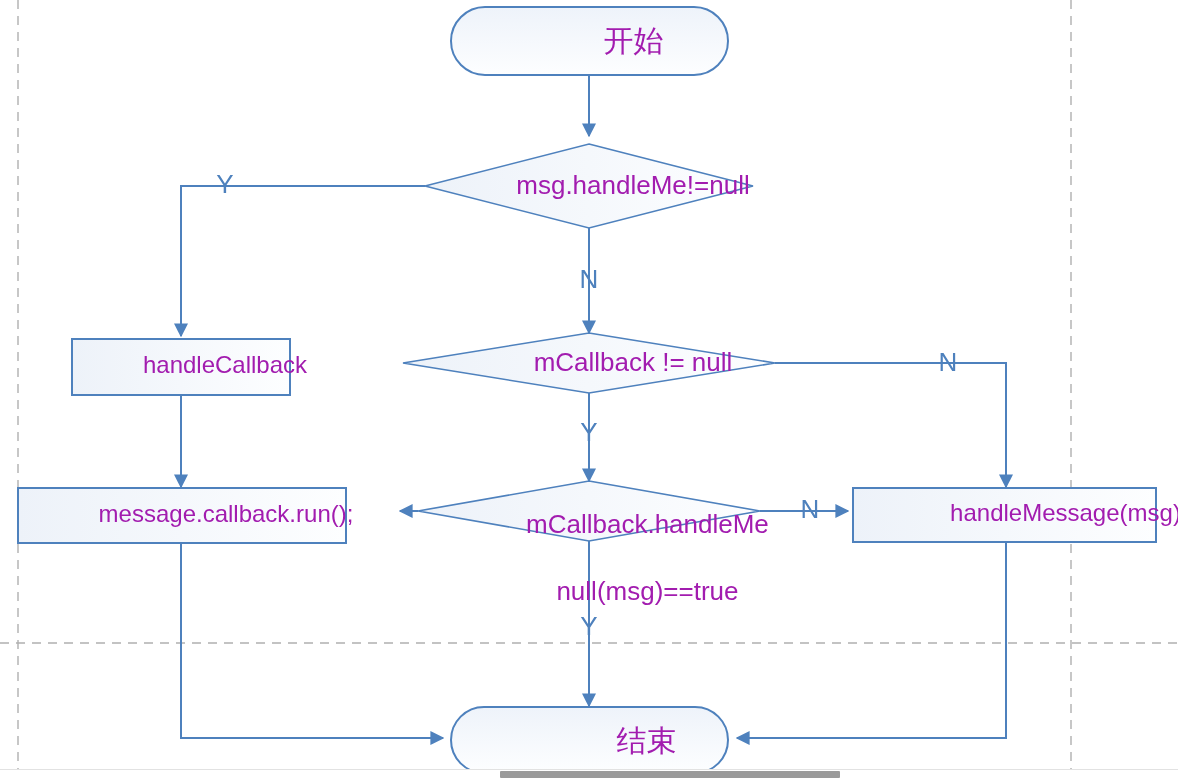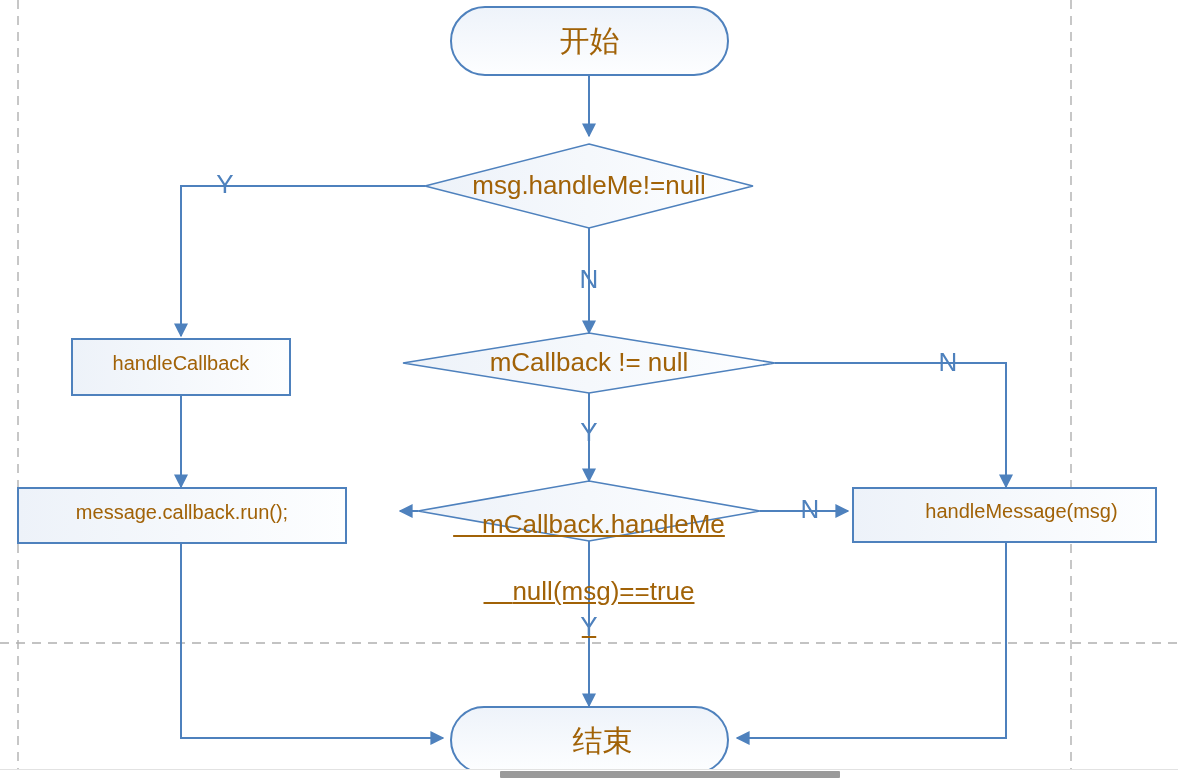--- a/index.html
+++ b/index.html
@@ -19,38 +19,39 @@
   }
   #diagram-svg {
     position: absolute;
     left: 0;
     top: 0;
     width: 1178px;
     height: 779px;
   }
   .node-label {
     position: absolute;
-    color: #a16207;
+    color: #a21caf;
     text-align: center;
     white-space: pre;
     pointer-events: none;
     line-height: 1.12;
+    margin-left: 44px;
   }
   .edge-label {
     position: absolute;
     color: #4e81bd;
     font-size: 26px;
     text-align: center;
     white-space: pre;
     line-height: 1;
   }
   .terminal-label { font-size: 30px; }
-  .process-label { font-size: 20px; }
+  .process-label { font-size: 24px; }
   .decision-label { font-size: 26px; }
-  .decision-label.wrapped { font-size: 26px; line-height: 1.3; text-decoration: underline; }
+  .decision-label.wrapped { font-size: 26px; line-height: 1.3; }
   .scrollbar-track {
     position: absolute;
     left: 0;
     bottom: 0;
     width: 1178px;
     height: 9px;
     background: #ffffff;
     border-top: 1px solid #e2e2e2;
   }
   .scrollbar-thumb {

